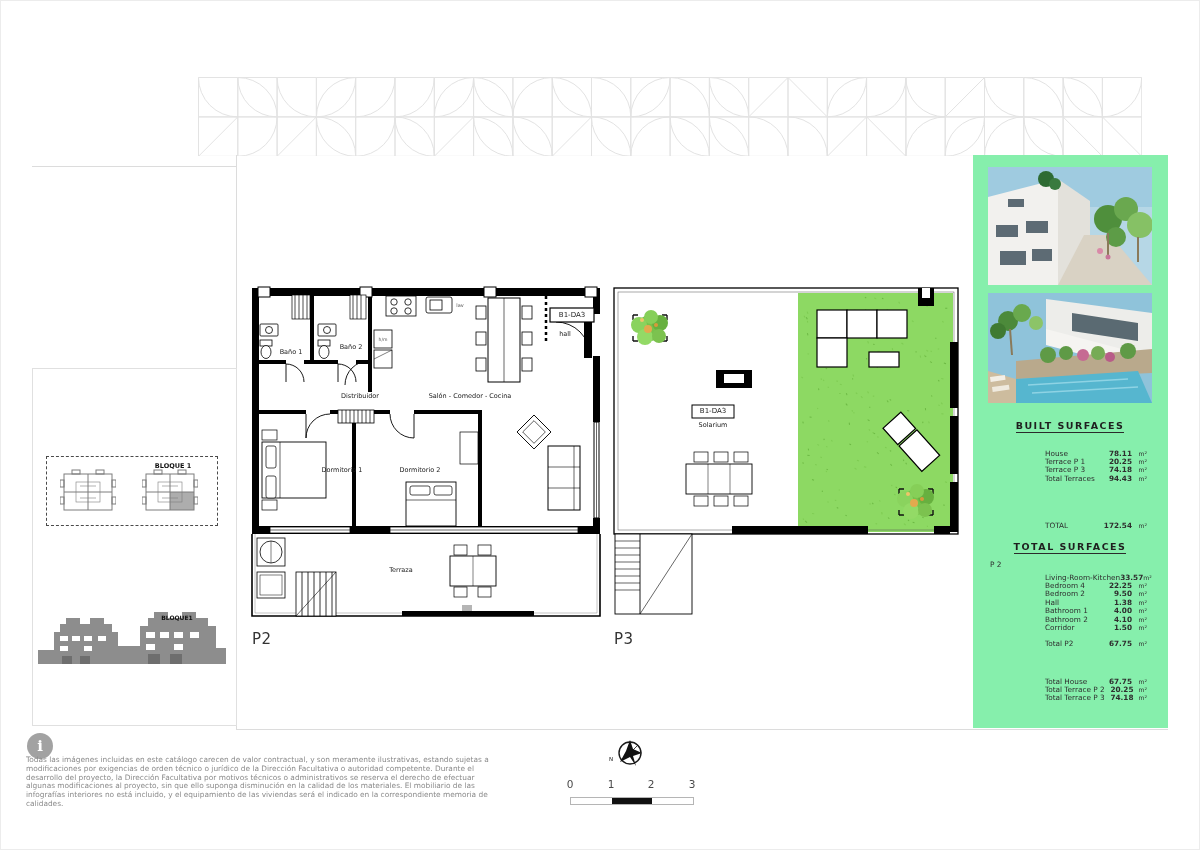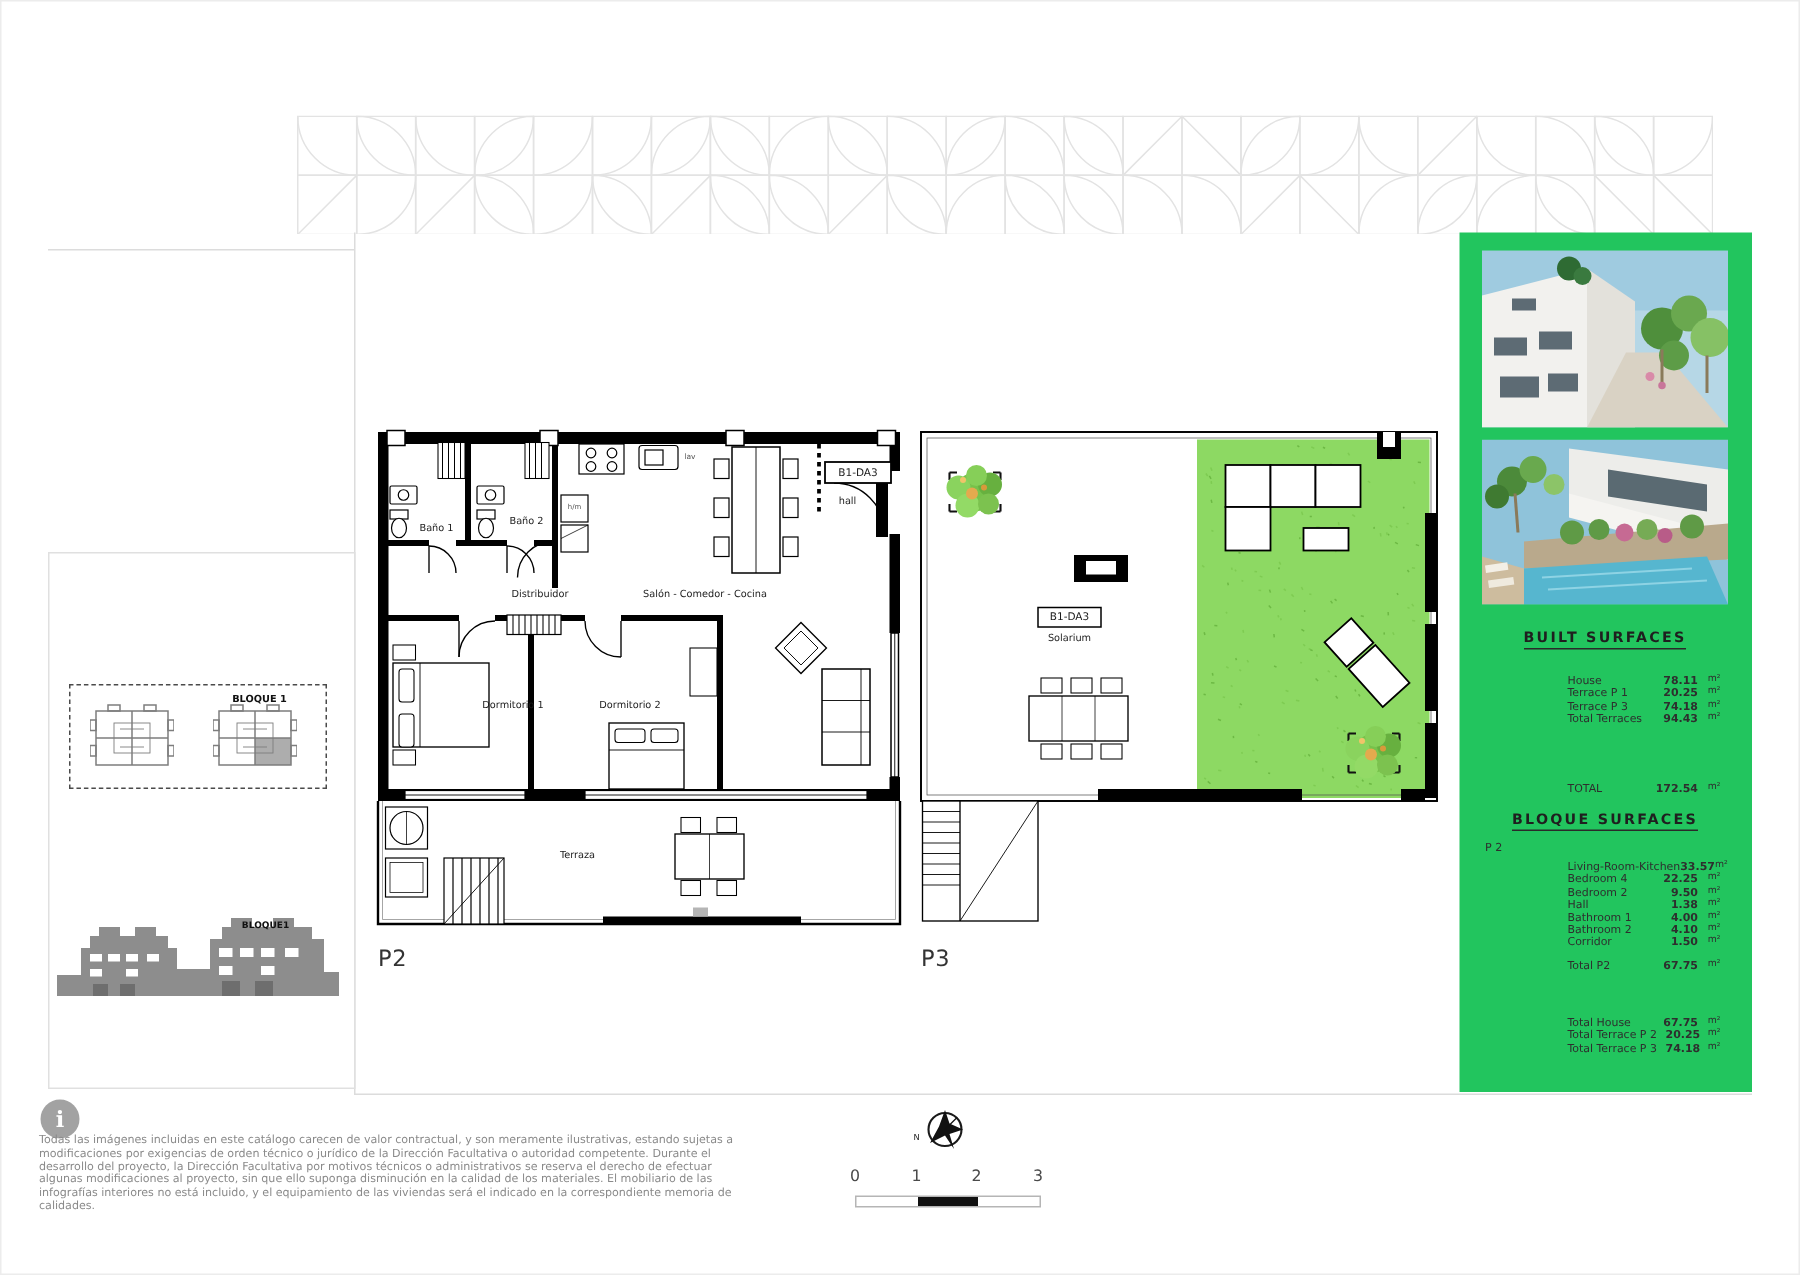--- a/index.html
+++ b/index.html
@@ -5,26 +5,26 @@
   html,body{margin:0;padding:0;background:#fff;}
   .page{position:relative;width:1200px;height:850px;background:#ffffff;overflow:hidden;
         font-family:"DejaVu Sans","Liberation Sans",sans-serif;box-shadow:inset 0 0 0 1px #ececec;}
   .abs{position:absolute;}
   .hline{position:absolute;height:1px;background:#dcdcdc;}
   .vline{position:absolute;width:1px;background:#dcdcdc;}
   .panelbox{position:absolute;border:1px solid #e0e0e0;}
   .lbl{position:absolute;transform:translate(-50%,-50%);font-size:6.5px;color:#1b1b1b;white-space:nowrap;}
   .plan-big-label{position:absolute;font-size:15px;color:#333;letter-spacing:.5px;}
   .blocklbl{position:absolute;transform:translate(-50%,-50%);font-size:6.5px;font-weight:bold;color:#111;white-space:nowrap;}
-  .sidebar{position:absolute;left:973px;top:155px;width:195px;height:573px;background:#22c55e;}
+  .sidebar{position:absolute;left:973px;top:155px;width:195px;height:573px;background:#86efac;}
   .stitle{position:absolute;left:18px;width:158px;text-align:center;font-size:9.5px;font-weight:bold;
           letter-spacing:1.5px;color:#1f1f1f;}
   .stitle span{border-bottom:1px solid #2a2a2a;padding-bottom:1px;}
   .srows{position:absolute;left:24px;width:150px;}
-  .srow{display:flex;align-items:flex-start;height:8.4px;font-size:7.3px;color:#2e2e2e;padding-left:48px;}
+  .srow{display:flex;align-items:center;height:8.4px;font-size:7.3px;color:#2e2e2e;padding-left:48px;}
   .srow .lab{flex:1;white-space:nowrap;}
   .srow .val{width:32px;text-align:right;font-weight:bold;}
   .srow .unit{width:15px;text-align:right;font-size:6.2px;}
   .sect{position:absolute;left:17px;font-size:7.4px;color:#2e2e2e;}
   .disclaimer{position:absolute;left:26px;top:756px;width:466px;font-size:7.4px;line-height:8.8px;
               color:#8a8a8a;text-align:left;}
   .infoicon{position:absolute;left:27px;top:733px;width:26px;height:26px;border-radius:50%;
             background:#a2a2a2;color:#fff;text-align:center;line-height:26px;
             font-family:"DejaVu Serif","Liberation Serif",serif;font-weight:bold;font-size:15px;}
   .tick{position:absolute;transform:translate(-50%,0);font-size:10.5px;color:#4a4a4a;}
@@ -397,21 +397,21 @@
   <div class="lbl" style="left:291px;top:352px">Baño 1</div>
   <div class="lbl" style="left:351px;top:347px">Baño 2</div>
   <div class="lbl" style="left:360px;top:396px">Distribuidor</div>
   <div class="lbl" style="left:470px;top:396px">Salón - Comedor - Cocina</div>
   <div class="lbl" style="left:342px;top:470px">Dormitorio 1</div>
   <div class="lbl" style="left:420px;top:470px">Dormitorio 2</div>
   <div class="lbl" style="left:565px;top:334px">hall</div>
   <div class="lbl" style="left:572px;top:315px;font-size:7px">B1-DA3</div>
   <div class="lbl" style="left:460px;top:305px;font-size:5px;color:#555">lav</div>
   <div class="lbl" style="left:383px;top:339px;font-size:4.6px;color:#555">h/m</div>
-  <div class="lbl" style="left:385px;top:570px">Terraza</div>
+  <div class="lbl" style="left:401px;top:570px">Terraza</div>
   <div class="plan-big-label" style="left:252px;top:630px">P2</div>
 
   <svg class="abs" style="left:612px;top:286px" width="348" height="336" viewBox="0 0 348 336">
     <defs>
       <g id="bush">
         <path d="M-17,-13 h5 M-17,-13 v5 M17,-13 h-5 M17,-13 v5 M-17,13 h5 M-17,13 v-5 M17,13 h-5 M17,13 v-5" stroke="#111" stroke-width="1.4" fill="none"></path>
         <circle r="13" fill="#76c24b"></circle>
         <circle cx="-11" cy="-3" r="8" fill="#8ad35e"></circle>
         <circle cx="10" cy="-5" r="8" fill="#67b03f"></circle>
         <circle cx="-5" cy="9" r="8" fill="#93da66"></circle>
@@ -729,21 +729,21 @@
     </div>
     <div class="srows" style="top:366px">
       <div class="srow">
         <span class="lab">TOTAL</span>
         <span class="val">172.54</span>
         <span class="unit">m²</span>
       </div>
     </div>
 
     <div class="stitle" style="top:386px">
-      <span>BLOQUE SURFACES</span>
+      <span>TOTAL SURFACES</span>
     </div>
     <div class="sect" style="top:405px">P 2</div>
     <div class="srows" style="top:418px">
       <div class="srow">
         <span class="lab">Living-Room-Kitchen</span>
         <span class="val">33.57</span>
         <span class="unit">m²</span>
       </div>
       <div class="srow">
         <span class="lab">Bedroom 4</span>

